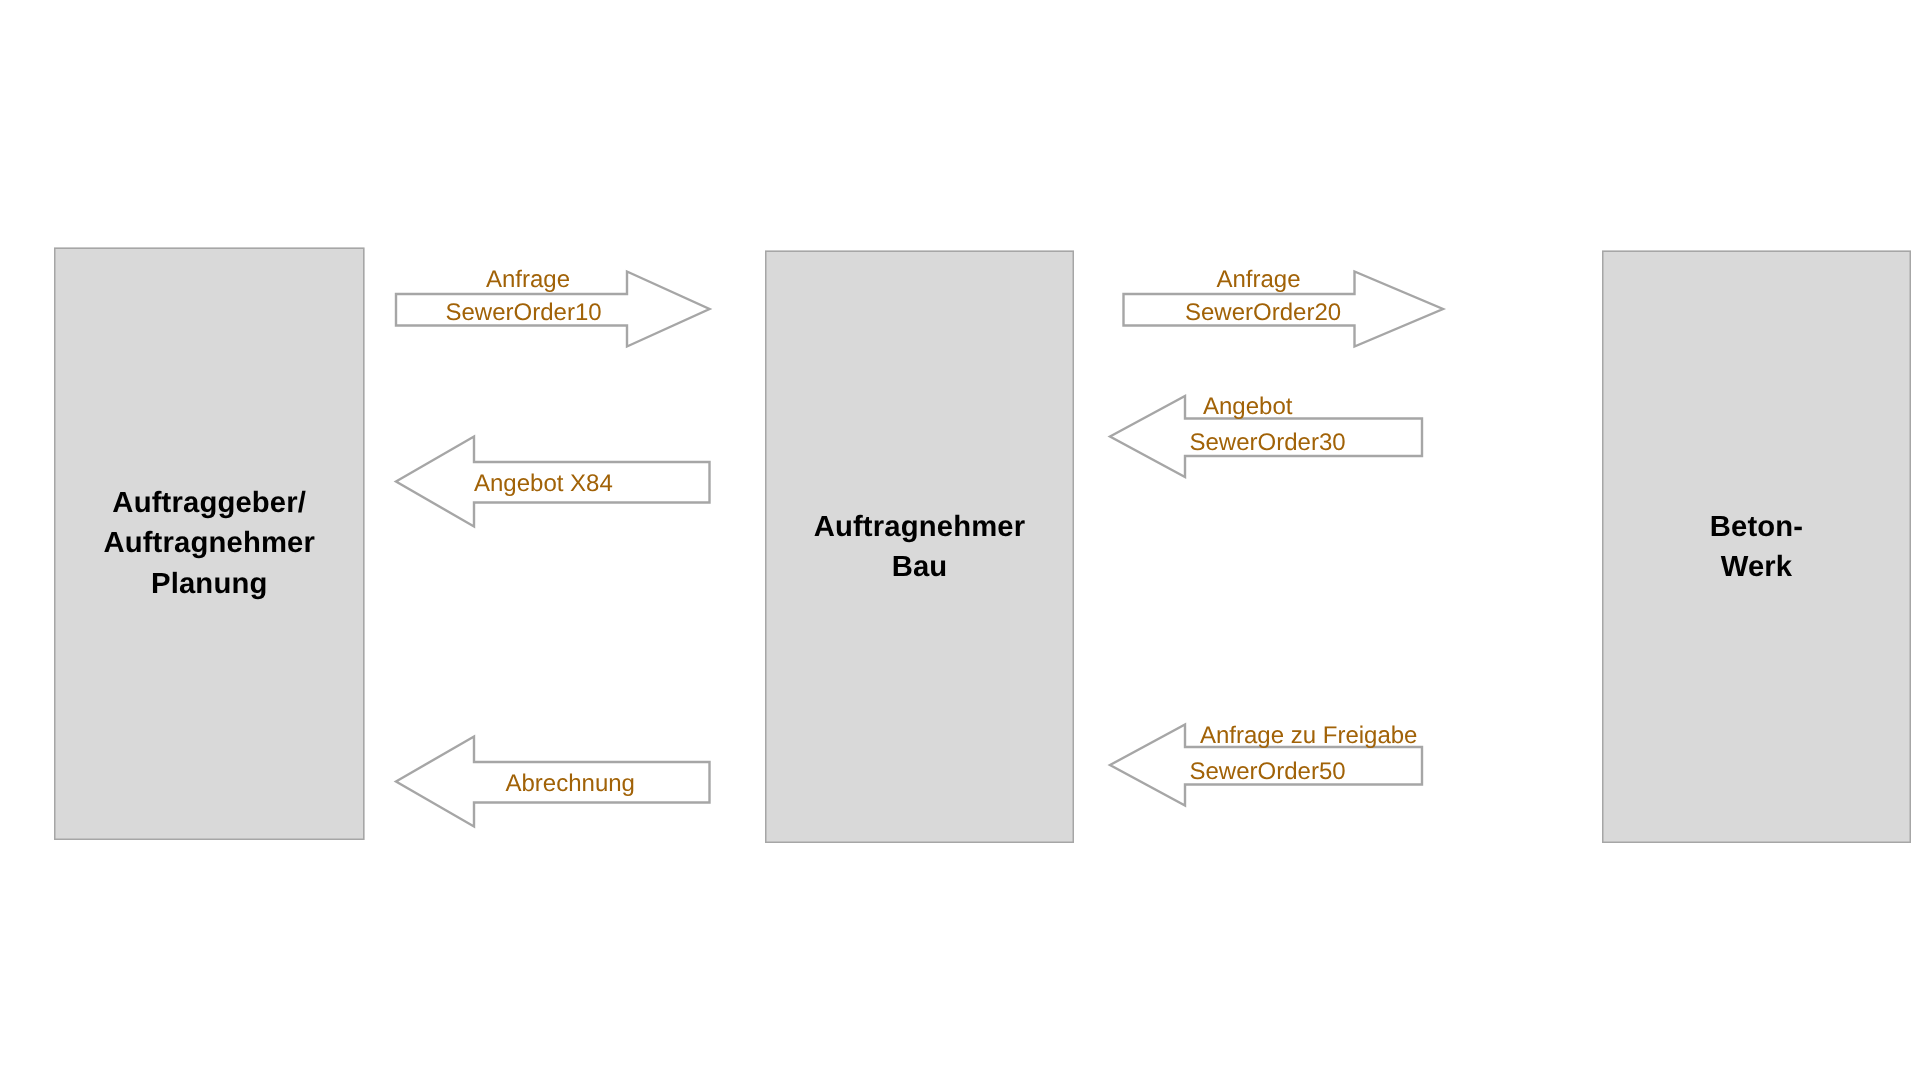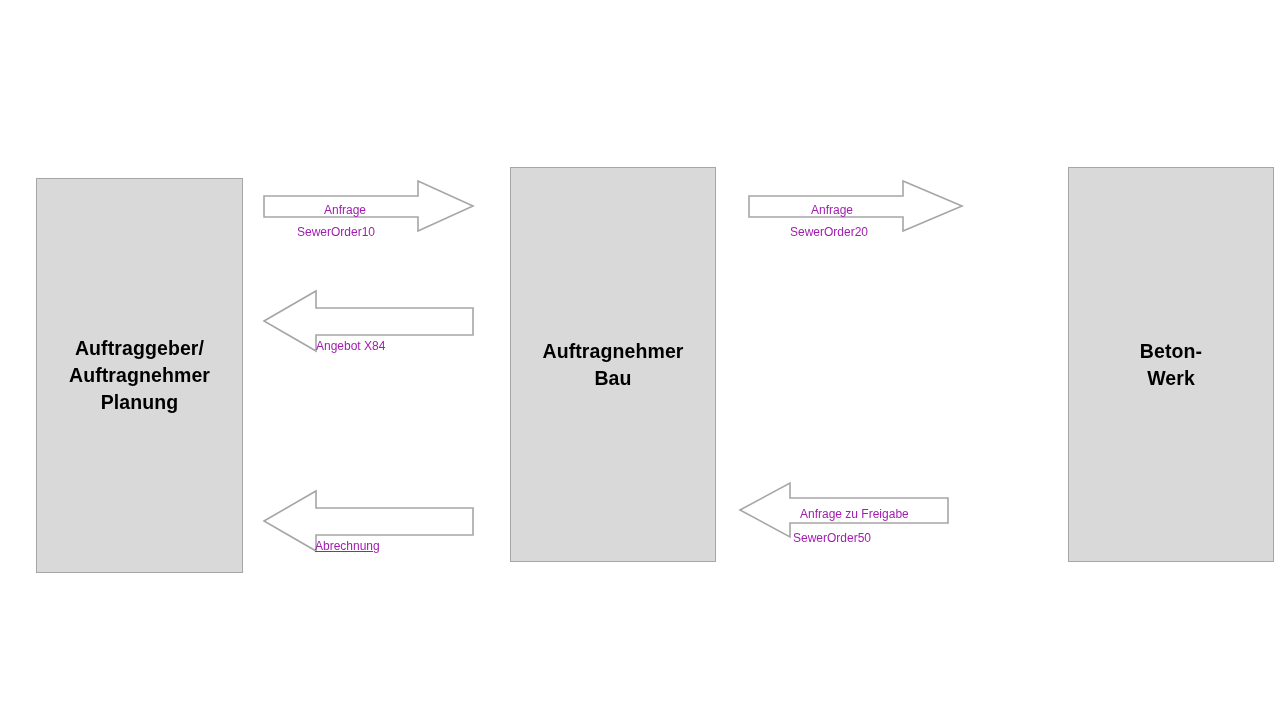--- a/index.html
+++ b/index.html
@@ -41,42 +41,41 @@
   }
   .flow {
     position: absolute;
   }
   .flow svg {
     display: block;
     overflow: visible;
   }
   .flow-text {
     position: absolute;
-    font-size: 12px;
-    color: #a21caf;
+    font-size: 16px;
+    color: #a16207;
     white-space: nowrap;
     line-height: 17px;
-    margin-top: 24px;
   }
-  .node-left   { left: 36px;  top: 165px; width: 207px; height: 395px; margin-top: 13px; }
+  .node-left   { left: 36px;  top: 165px; width: 207px; height: 395px; }
   .node-mid    { left: 510px; top: 167px; width: 206px; height: 395px; }
   .node-right  { left: 1049px; top: 167px; width: 206px; height: 395px; margin-left: 19px; }
 
   
   .flow-1 { left: 263px; top: 180px; }
   .flow-1 .t-top  { left: 61px;  top: -2px; }
   .flow-1 .t-main { left: 34px;  top: 20px; }
 
   
   .flow-2 { left: 263px; top: 290px; }
   .flow-2 .t-main { left: 53px; top: 24px; }
 
   
   .flow-3 { left: 263px; top: 490px; }
-  .flow-3 .t-main { left: 52px; top: 24px; text-decoration: underline; }
+  .flow-3 .t-main { left: 74px; top: 24px; }
 
   
   .flow-4 { left: 748px; top: 180px; }
   .flow-4 .t-top  { left: 63px; top: -2px; }
   .flow-4 .t-main { left: 42px; top: 20px; text-align: center; }
 
   
   .flow-5 { left: 739px; top: 263px; }
   .flow-5 .t-top  { left: 63px; top: 0px; }
   .flow-5 .t-main { left: 54px; top: 24px; }
@@ -135,20 +134,27 @@
   </div>
 
   <div class="flow flow-4">
     <svg width="218" height="52" viewBox="0 0 218 52">
       <path d="M1,16 L155,16 L155,1 L214,26 L155,51 L155,37 L1,37 Z" fill="#ffffff" stroke="#a6a6a6" stroke-width="1.6" stroke-linejoin="miter"></path>
     </svg>
     <div class="flow-text t-top">Anfrage</div>
     <div class="flow-text t-main">SewerOrder20</div>
   </div>
 
+  <div class="flow flow-5">
+    <svg width="214" height="56" viewBox="0 0 214 56">
+      <path d="M1,28 L51,1 L51,16 L209,16 L209,41 L51,41 L51,55 Z" fill="#ffffff" stroke="#a6a6a6" stroke-width="1.6" stroke-linejoin="miter"></path>
+    </svg>
+    <div class="flow-text t-top">Angebot</div>
+    <div class="flow-text t-main">SewerOrder30</div>
+  </div>
 
 
   <div class="flow flow-7">
     <svg width="214" height="56" viewBox="0 0 214 56">
       <path d="M1,28 L51,1 L51,16 L209,16 L209,41 L51,41 L51,55 Z" fill="#ffffff" stroke="#a6a6a6" stroke-width="1.6" stroke-linejoin="miter"></path>
     </svg>
     <div class="flow-text t-top">Anfrage zu Freigabe</div>
     <div class="flow-text t-main">SewerOrder50</div>
   </div>
 

